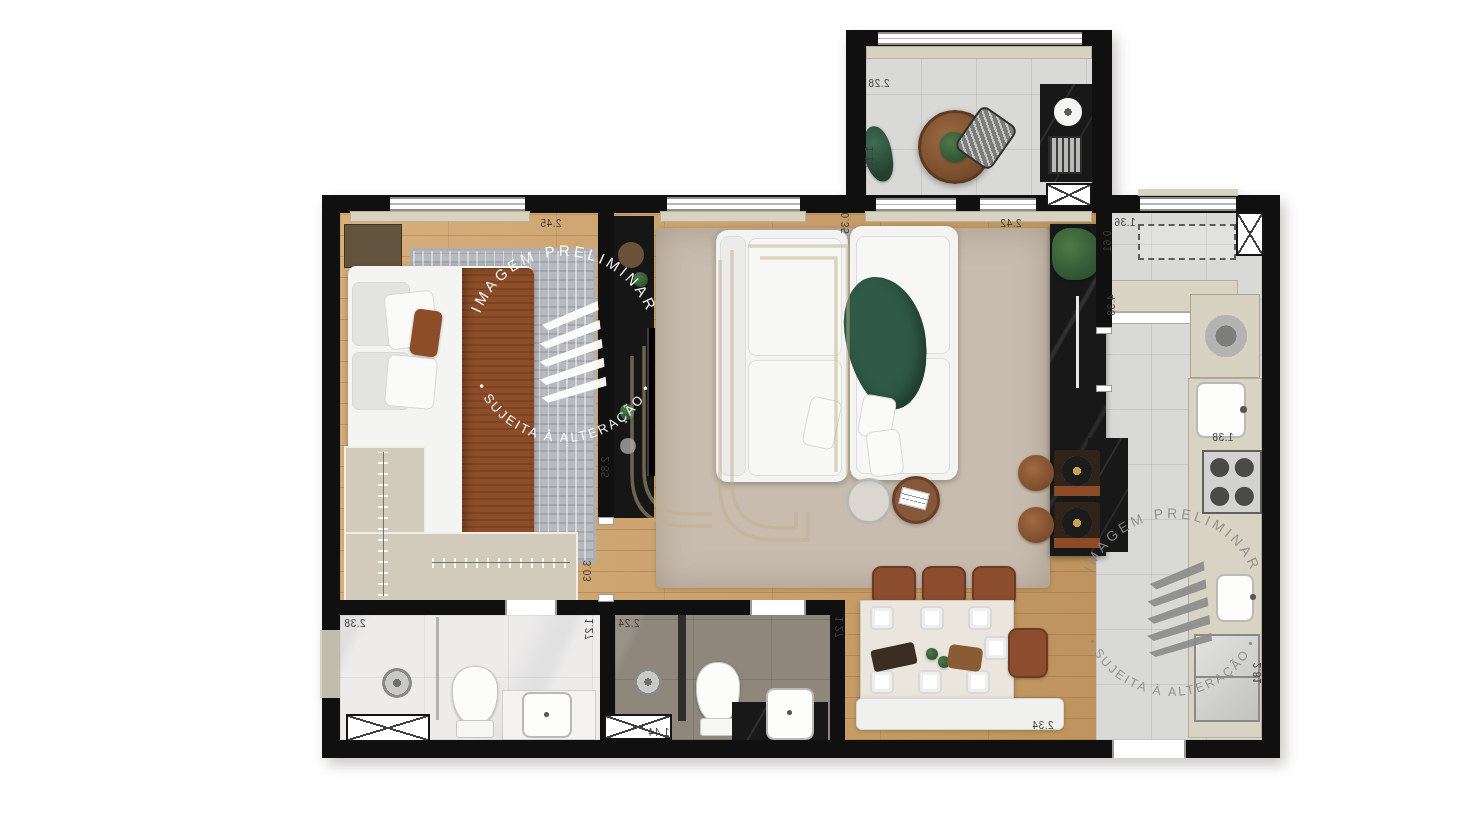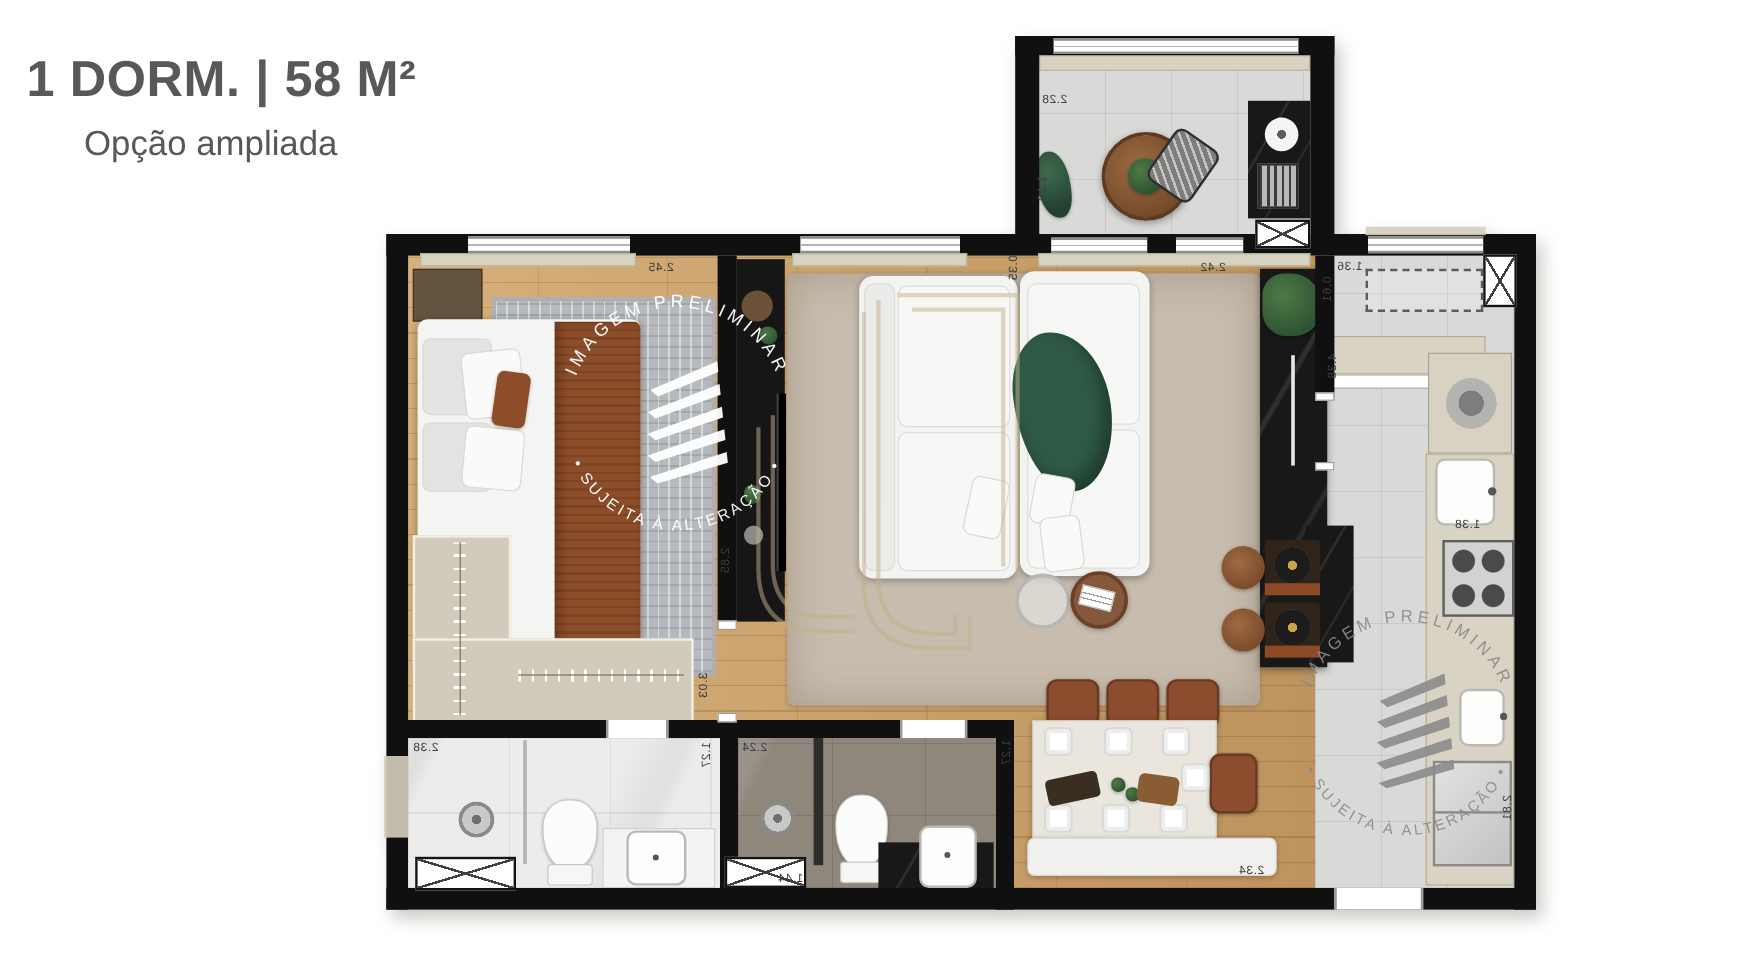--- a/index.html
+++ b/index.html
@@ -80,24 +80,20 @@
        transform:scaleX(-1);}
   .dim.v{transform:rotate(-90deg) scaleX(-1);transform-origin:center;}
 
   .wm-text{font-size:15px;letter-spacing:3.5px;font-weight:500;}
 </style>
 </head>
 <body>
 
 <div id="stage">
 
-  <div id="title-block">
-    <h1>1 DORM. | 58 M²</h1>
-    <h2>Opção ampliada</h2>
-  </div>
 
   <div id="plan">
 
     <div class="floor-wood" style="left:340px;top:213px;width:756px;height:527px;"></div>
     <div class="floor-tile" style="left:1096px;top:213px;width:166px;height:527px;"></div>
     <div class="floor-tile" style="left:866px;top:46px;width:226px;height:159px;"></div>
     <div class="floor-marble" style="left:340px;top:615px;width:260px;height:125px;"></div>
     <div class="floor-stone" style="left:615px;top:615px;width:215px;height:125px;"></div>
     <div class="rug-bedroom" style="left:410px;top:248px;width:186px;height:315px;"></div>
     <div class="rug-living" style="left:656px;top:228px;width:394px;height:360px;"></div>

